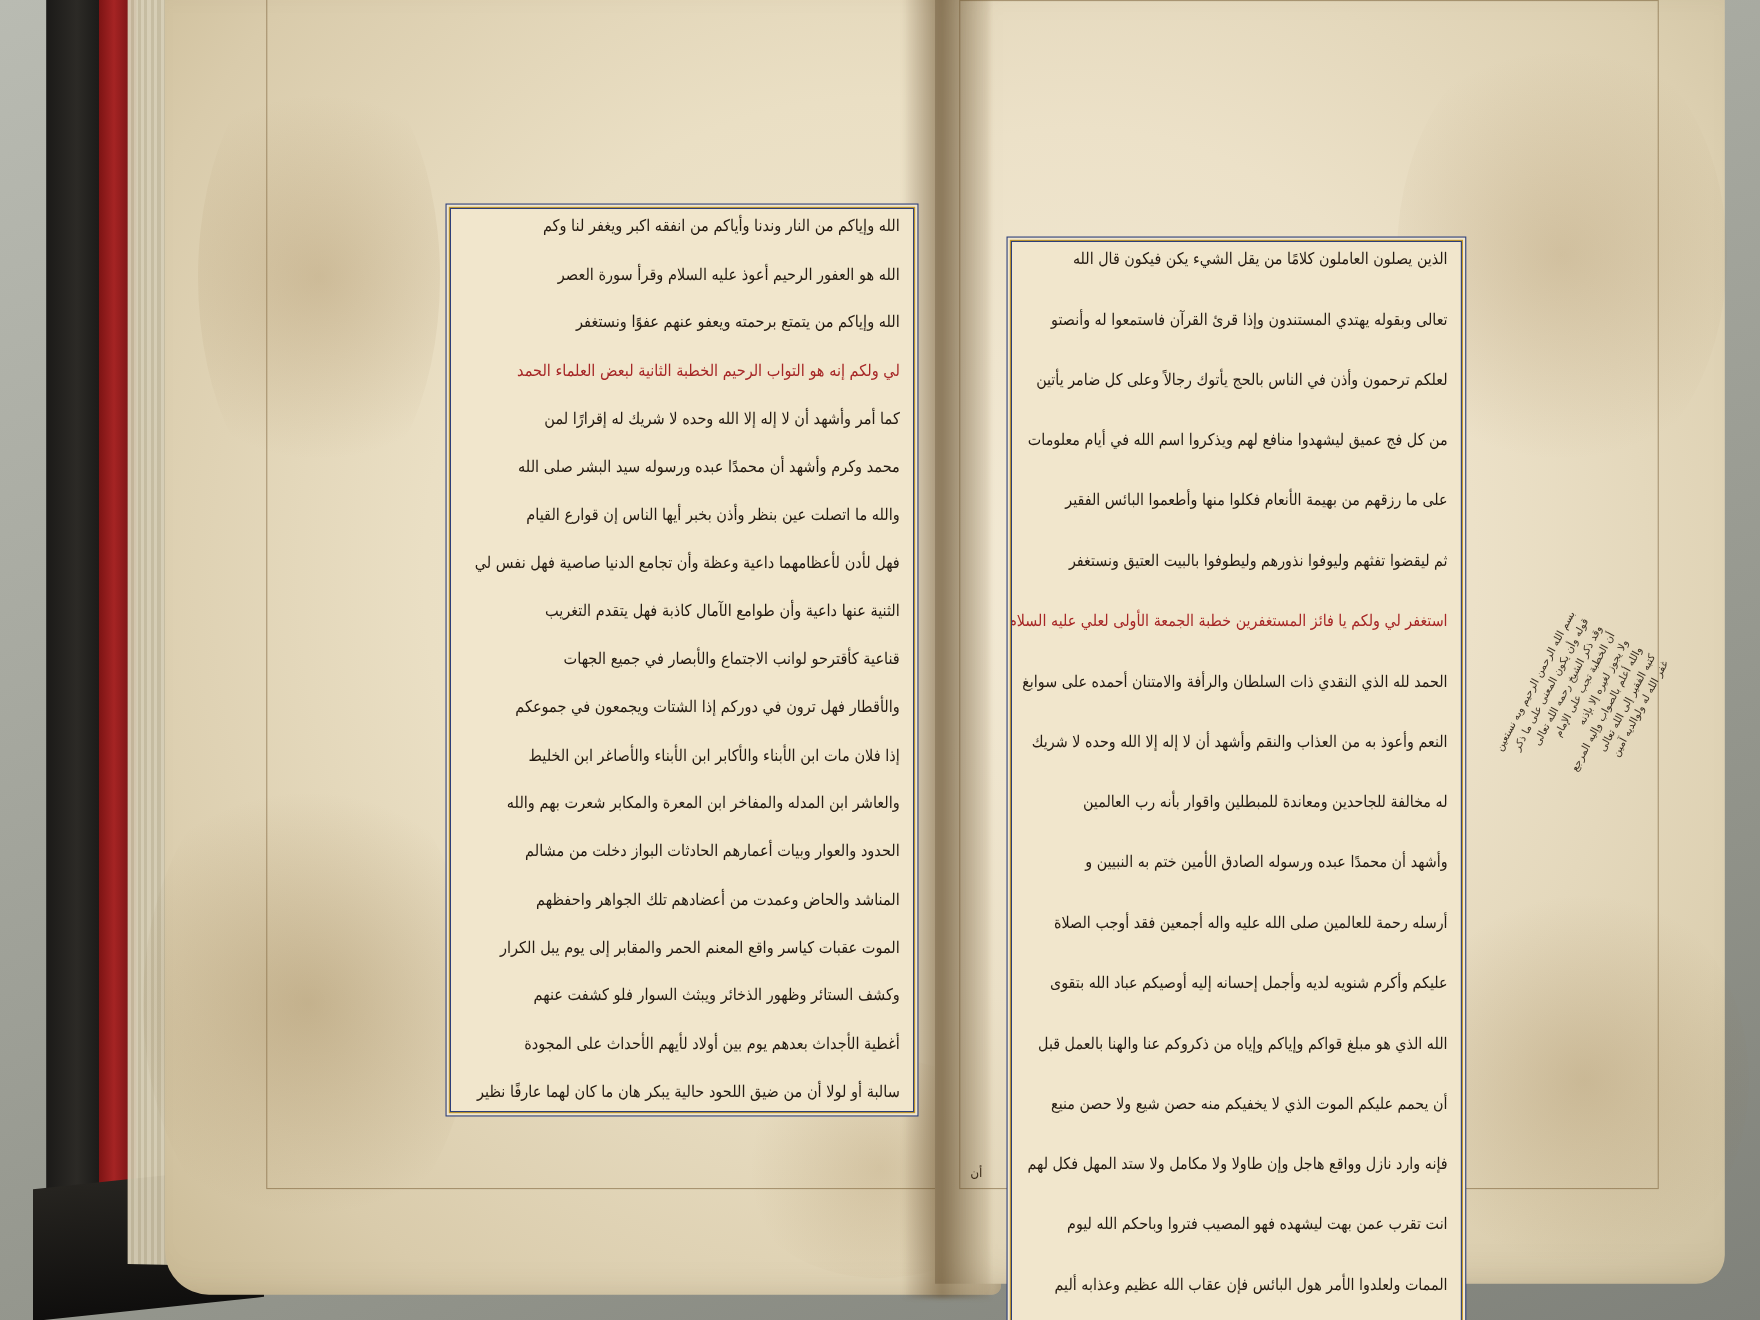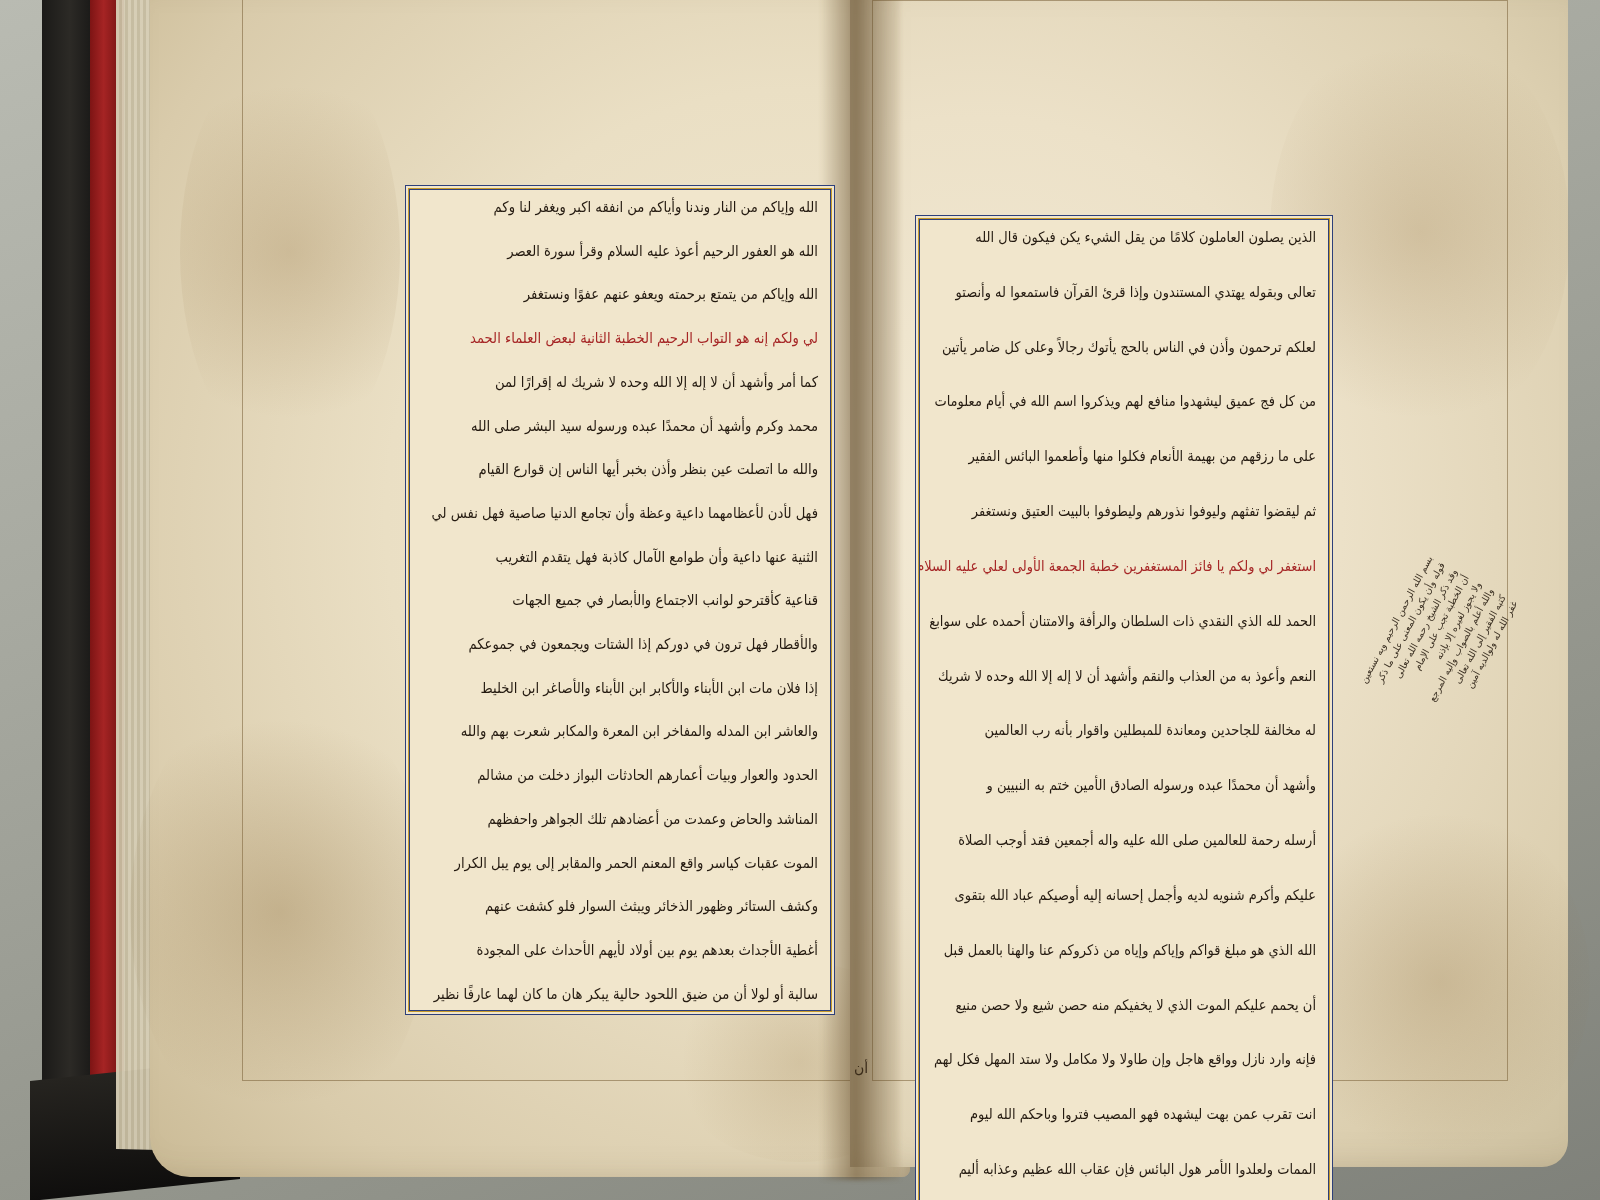--- a/index.html
+++ b/index.html
@@ -182,23 +182,23 @@
     opacity: .92;
     white-space: nowrap;
   }
   .margin-note .mn {
     display: block;
   }
 
   
   .catchword {
     position: absolute;
-    left: 824px;
+    left: 852px;
     top: 1070px;
-    font-size: 14px;
+    font-size: 11px;
     color: #3a2b19;
     direction: rtl;
   }
 </style>
 </head>
 <body>
 
 <div id="page">
   <div class="surface"></div>
 

